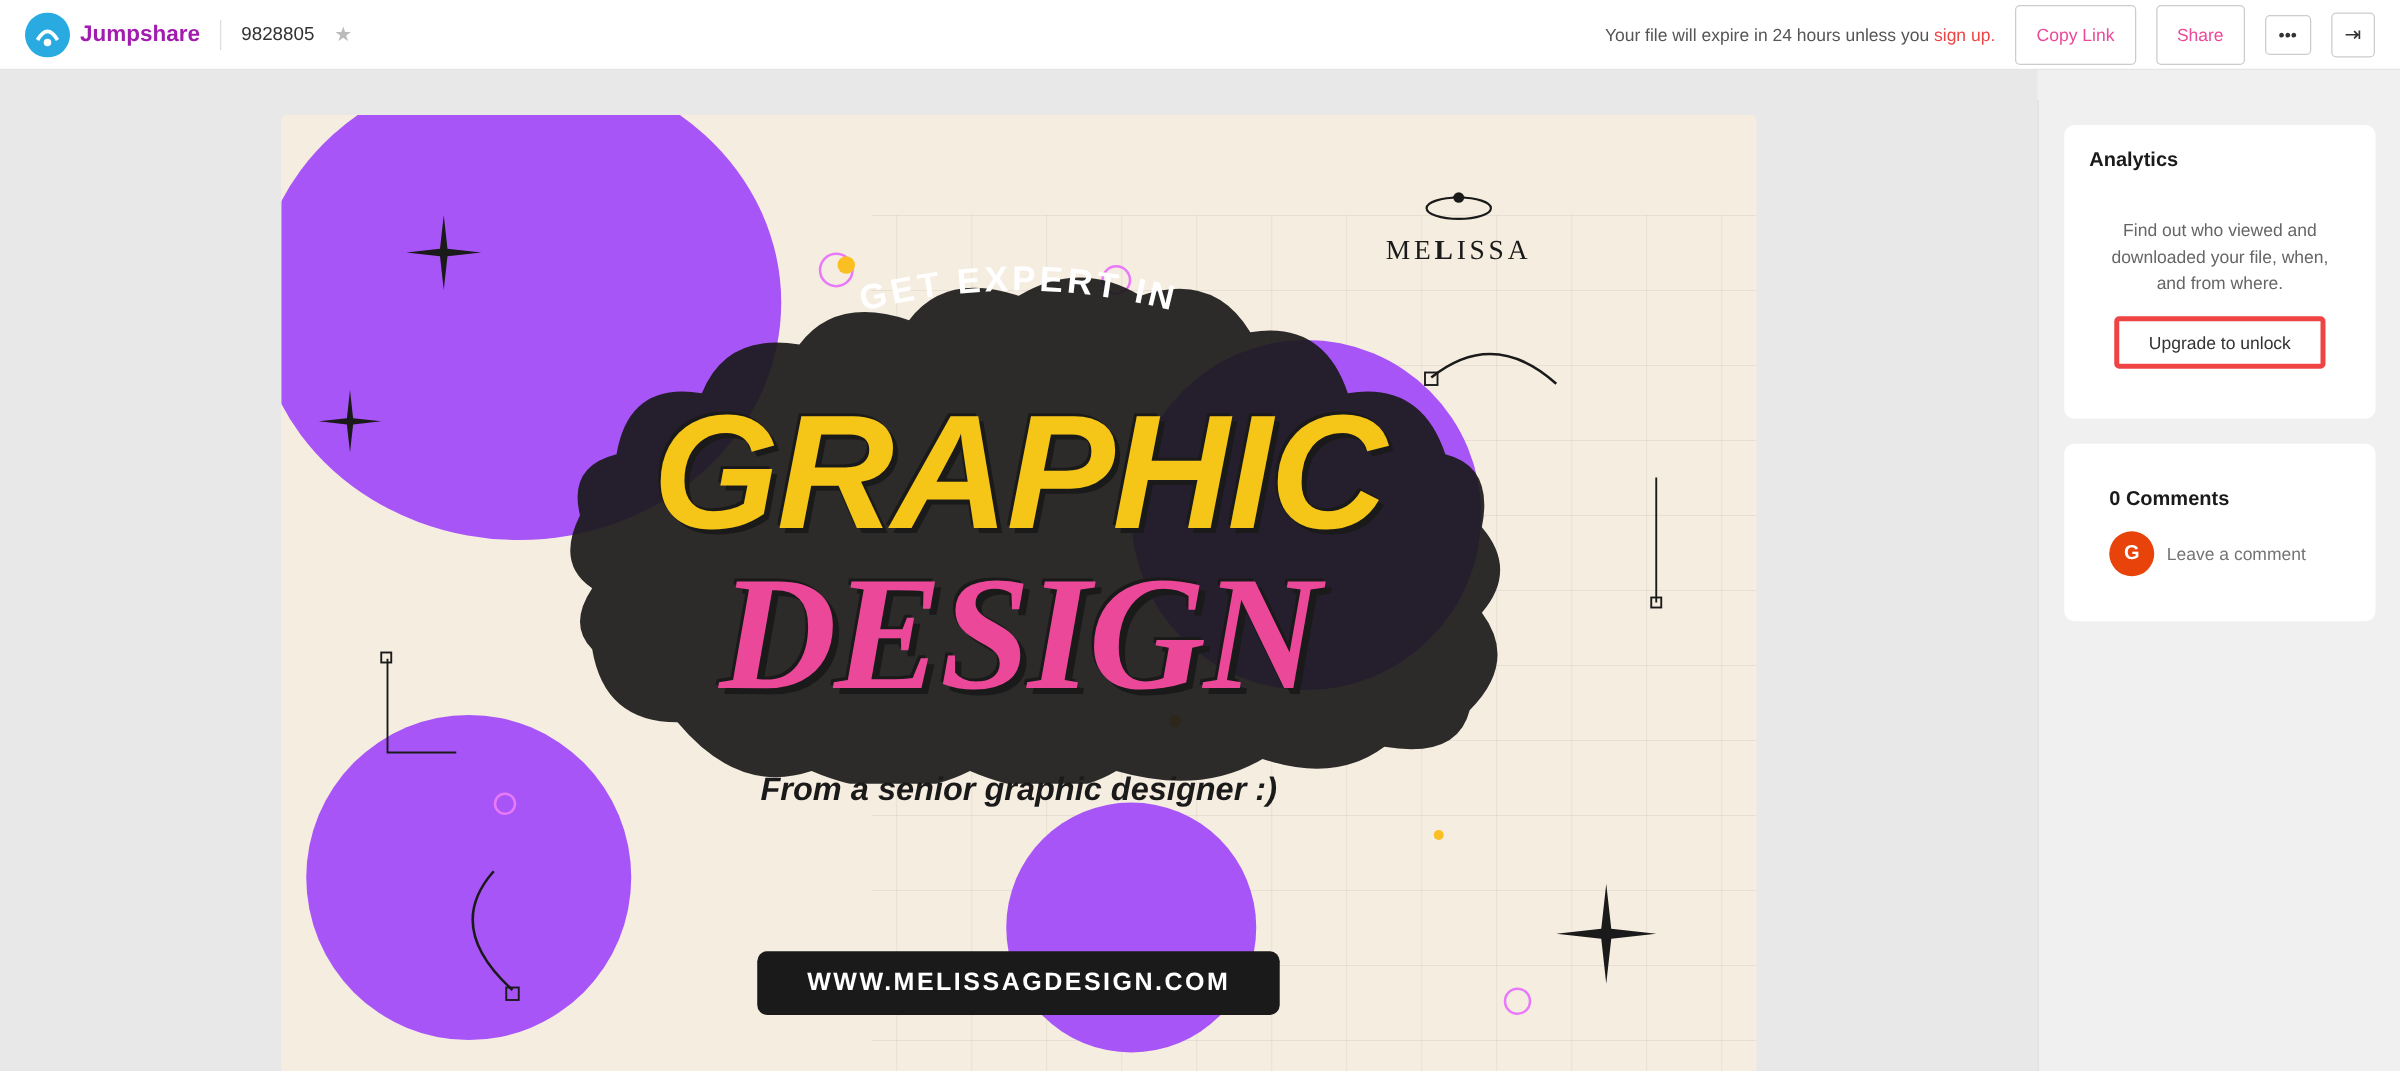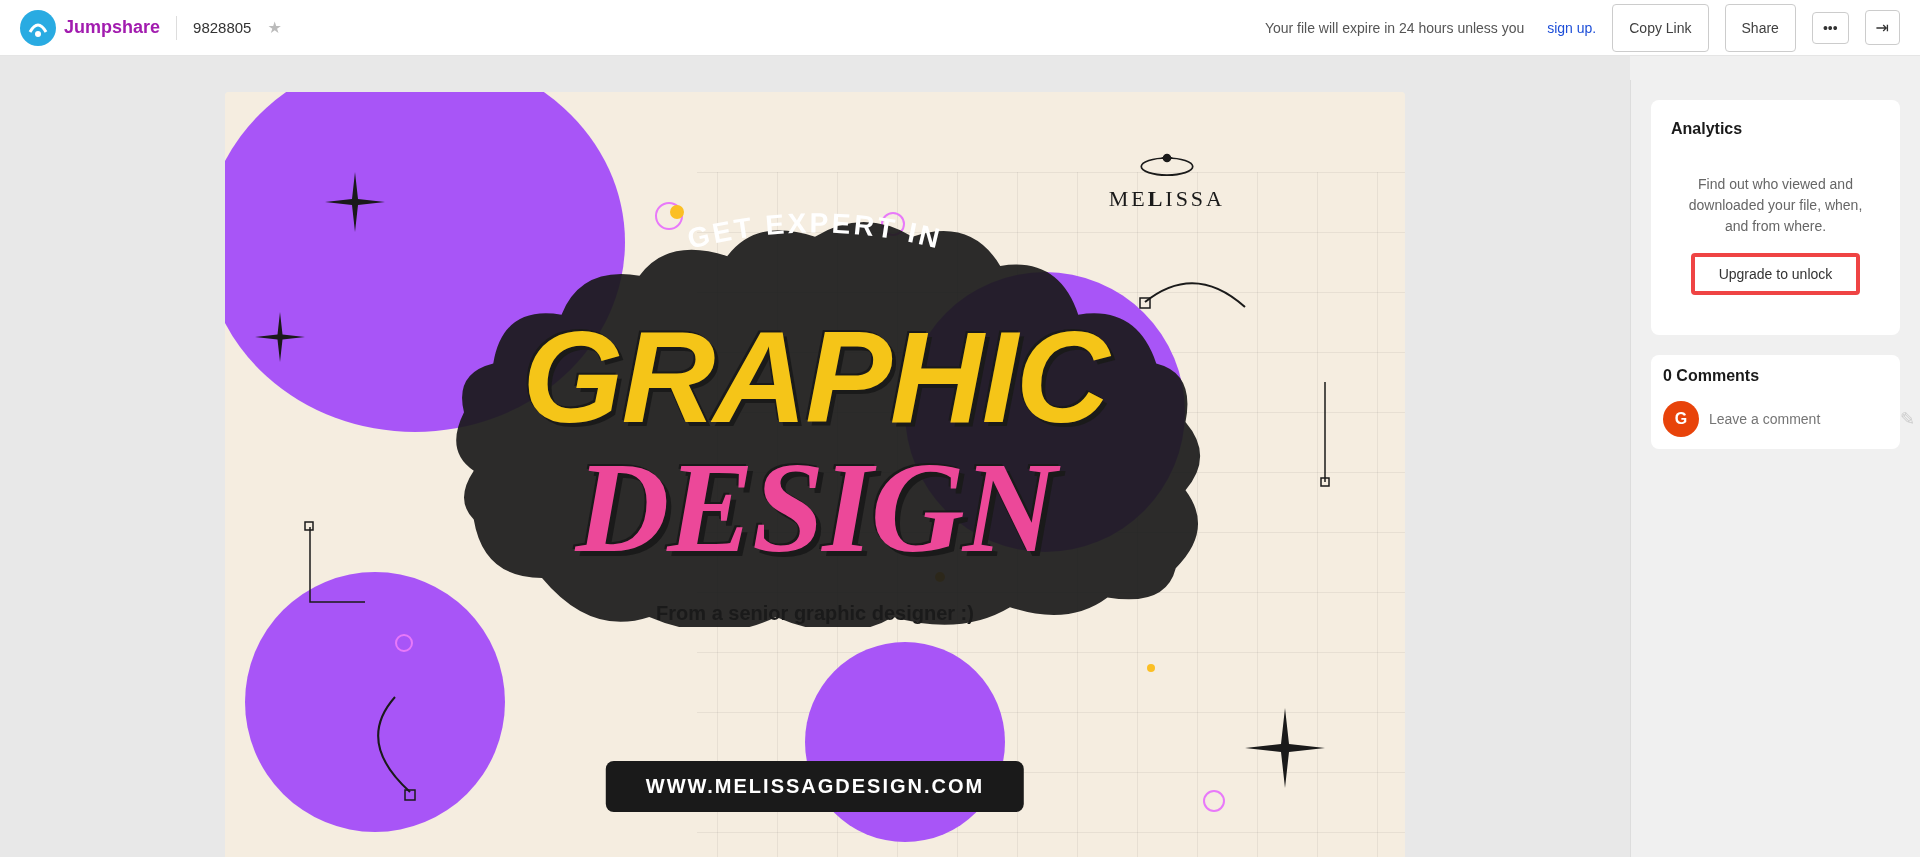--- a/index.html
+++ b/index.html
@@ -54,21 +54,21 @@
     .expiry-text a {
       color: #4a90e2;
       text-decoration: none;
     }
     .header-btn {
       padding: 15px 16px;
       border: 1px solid #ccc;
       background: #fff;
       border-radius: 4px;
       font-size: 14px;
-      color: #404040;
+      color: #ec4899;
       cursor: pointer;
       font-weight: 500;
     }
     .dots-btn {
       padding: 7px 10px;
       border: 1px solid #ccc;
       background: #fff;
       border-radius: 4px;
       font-size: 14px;
       color: #333;
@@ -300,28 +300,29 @@
       white-space: nowrap;
       z-index: 10;
       text-shadow: 5px 5px 0 #1a1a1a, -2px -2px 0 #1a1a1a;
       font-style: italic;
       letter-spacing: -2px;
       font-family: Liberation Serif, serif;
     }
 
     .subtitle-text {
       position: absolute;
-      top: 510px;
+      top: 524px;
       left: 50%;
       transform: translateX(-50%);
-      font-size: 20px;
+      font-size: 26px;
       font-weight: 700;
       color: #1a1a1a;
       white-space: nowrap;
       z-index: 10;
+      font-style: italic;
     }
 
     .url-badge {
       position: absolute;
       bottom: 60px;
       left: 50%;
       transform: translateX(-50%);
       background: #1a1a1a;
       color: #fff;
       padding: 14px 40px;
@@ -385,21 +386,21 @@
       border-radius: 4px;
       font-size: 14px;
       color: #333;
       cursor: pointer;
       font-weight: 500;
     }
 
     .comments-card {
       background: #fff;
       border-radius: 8px;
-      padding: 12px;
+      padding: 36px;
     }
     .comments-title {
       font-size: 16px;
       font-weight: 600;
       color: #1a1a1a;
       margin-bottom: 16px;
     }
     .comment-input-row {
       display: flex;
       align-items: center;
@@ -452,21 +453,21 @@
       <circle cx="18" cy="24" r="3" fill="#fff"></circle>
     </svg>
     <span class="logo-text">Jumpshare</span>
   </a>
   <div class="header-divider"></div>
   <span class="file-name">9828805</span>
   <span class="star-icon">★</span>
   <div class="header-spacer"></div>
   <span class="expiry-text">
     <span>Your file will expire in 24 hours unless you</span>
-    <a href="#" style="color:#1d4ed8;text-decoration:none;margin-left:19px;">sign up.</a>
+    <a href="#" style="color:#ef4444;text-decoration:none;">sign up.</a>
   </span>
   <button class="header-btn">Copy Link</button>
   <button class="header-btn">Share</button>
   <button class="dots-btn">•••</button>
   <button class="exit-btn">
     <span>⇥</span>
   </button>
 </header>
 
 <div class="main">

